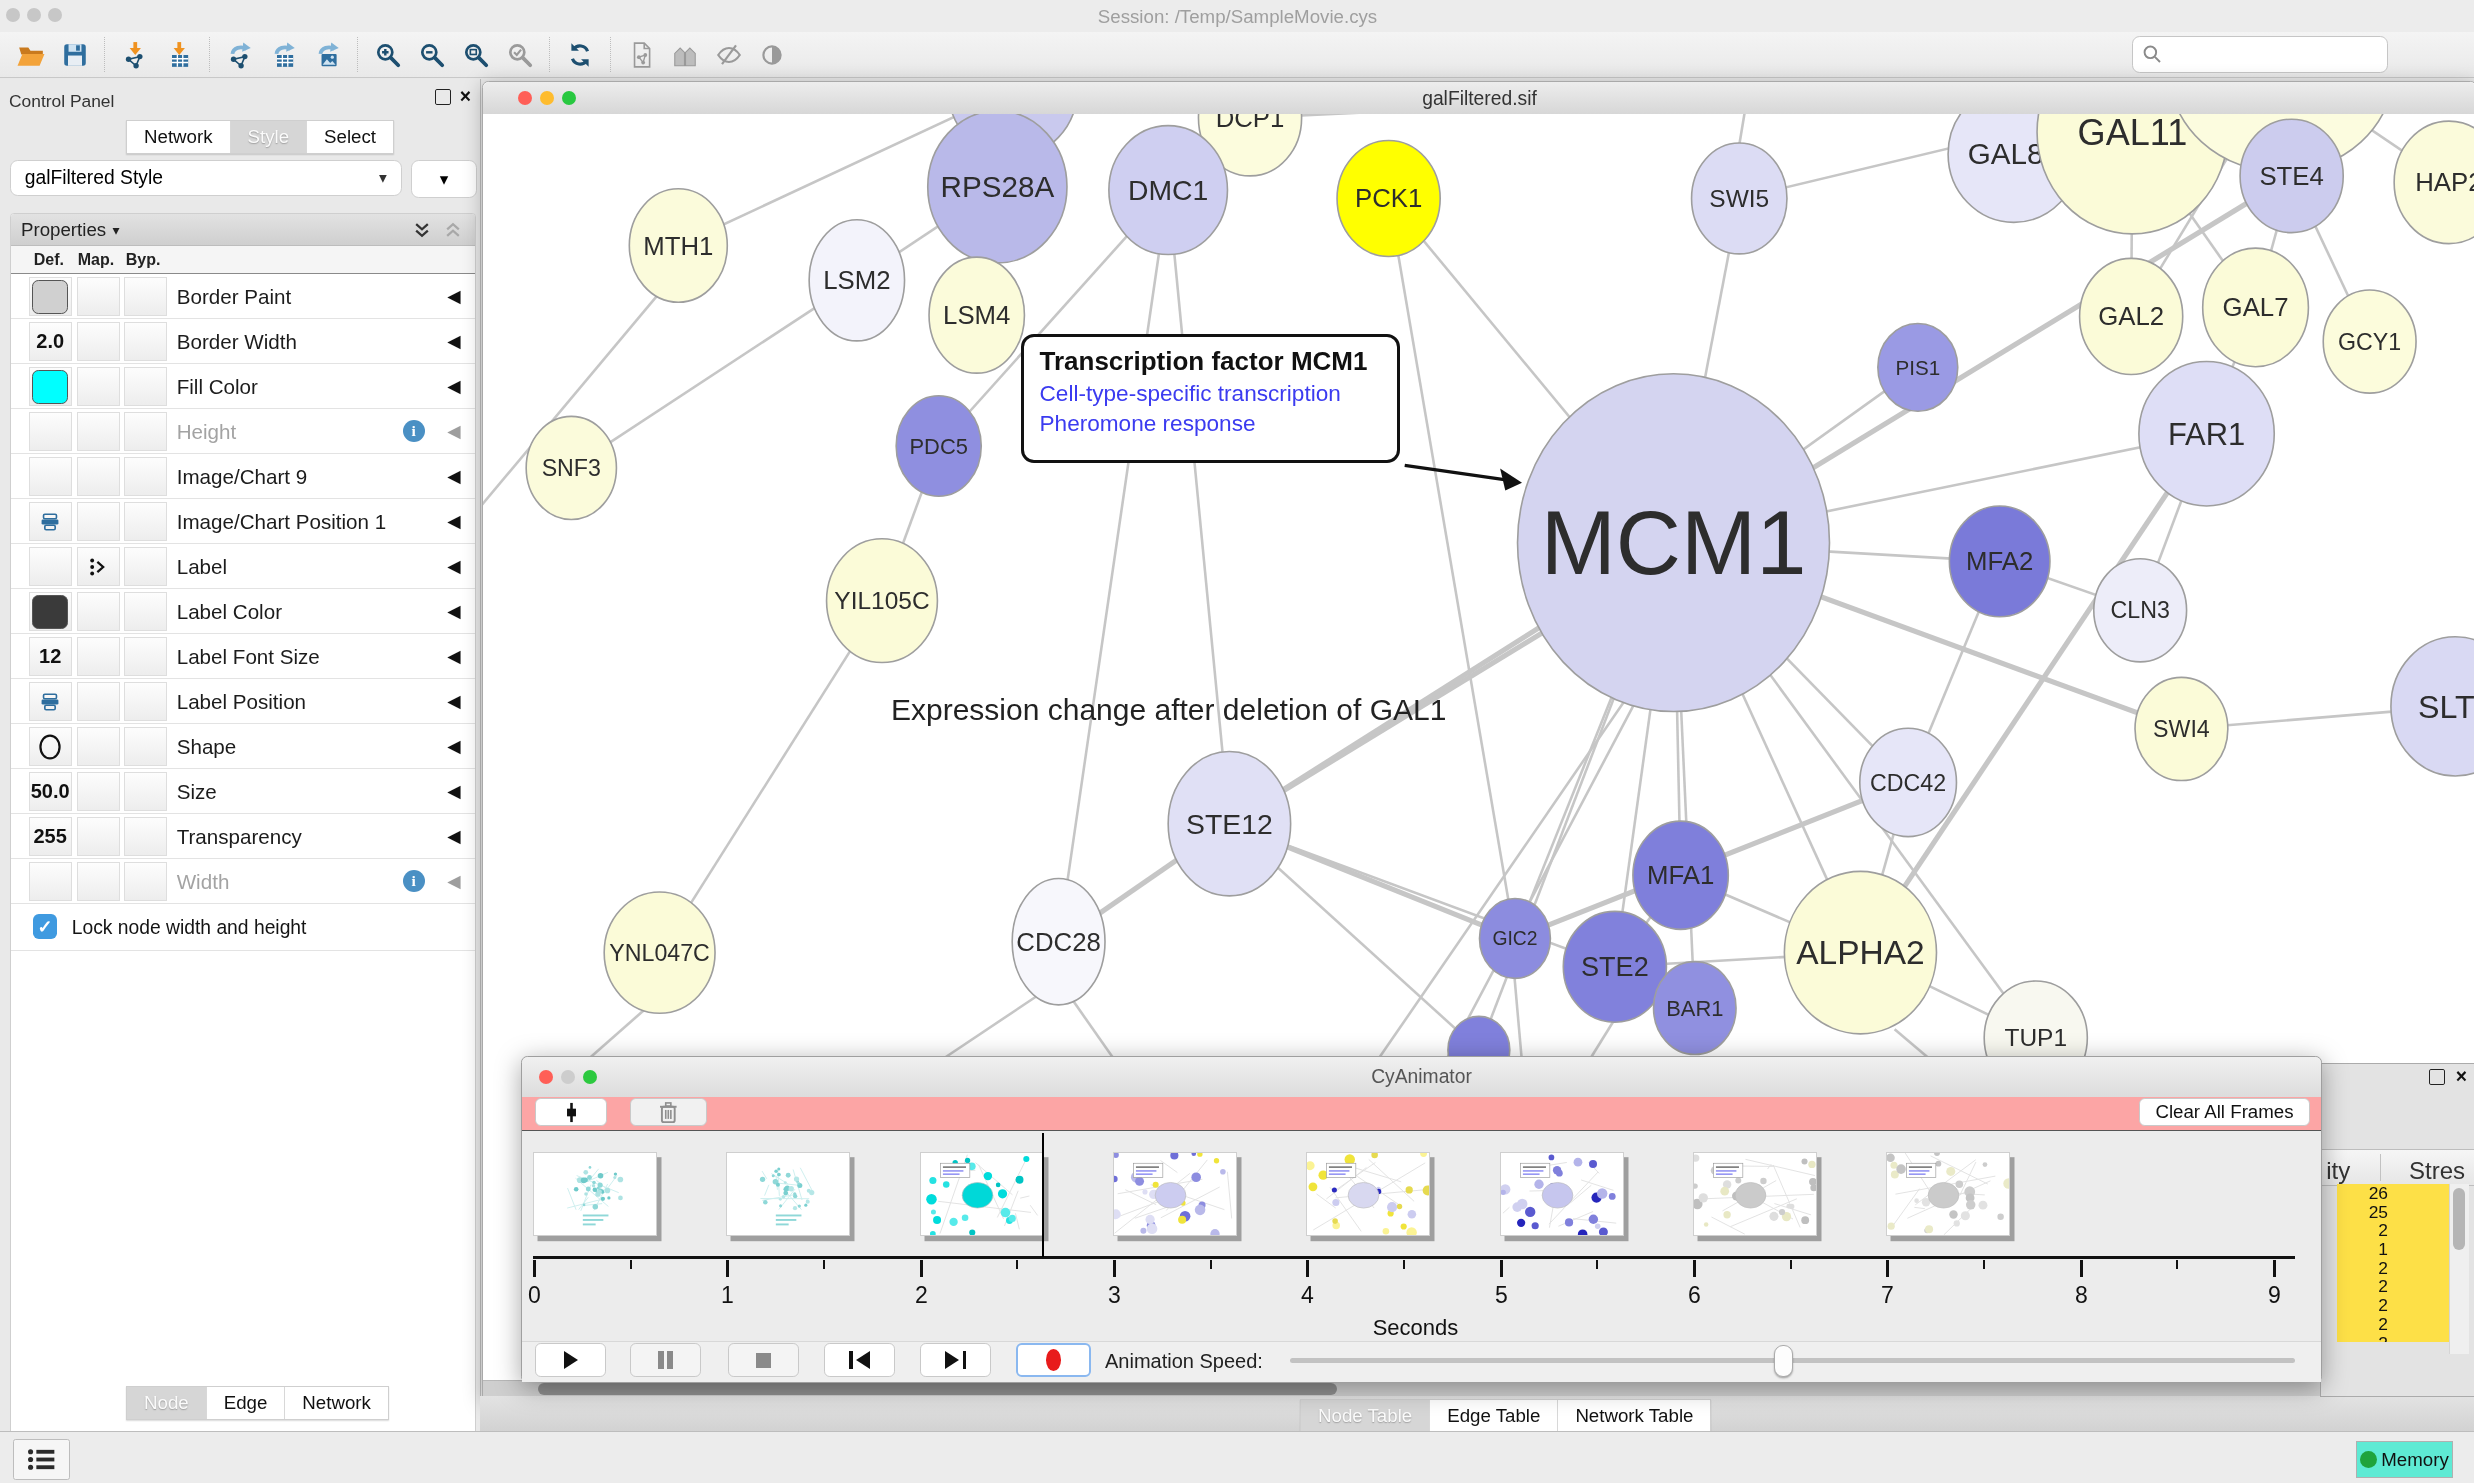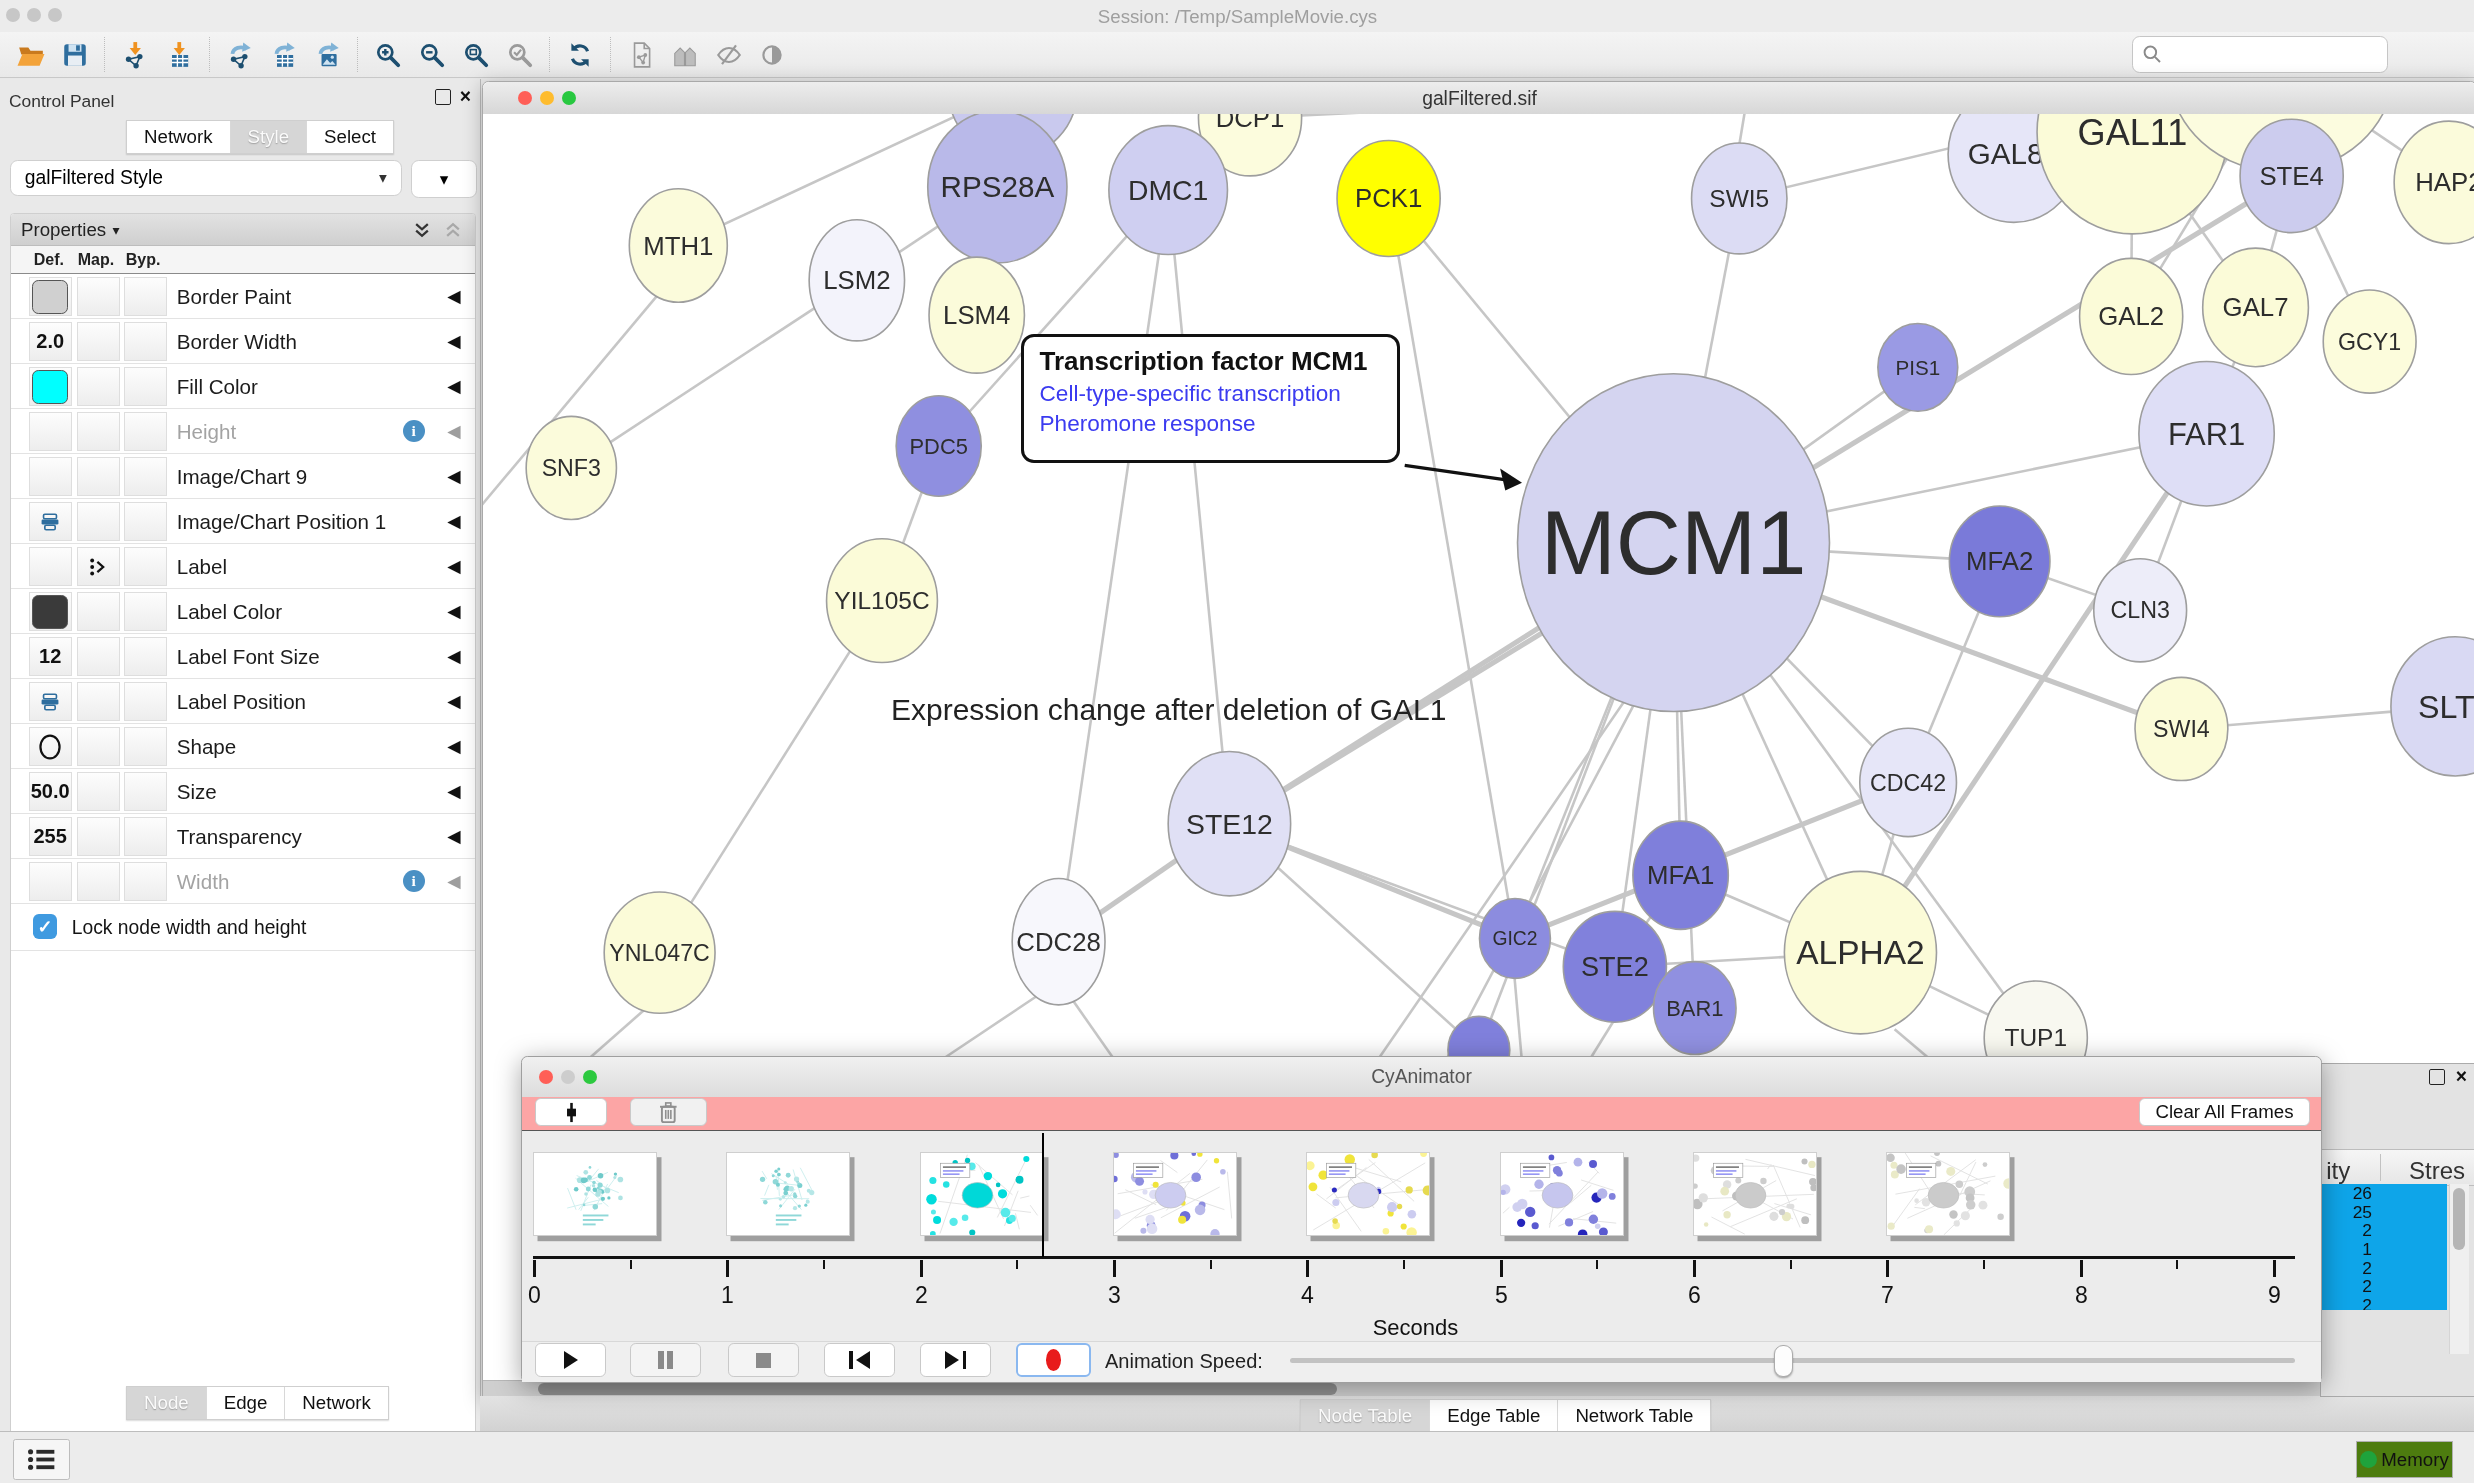--- a/index.html
+++ b/index.html
@@ -110,32 +110,32 @@
   #speed-thumb{position:absolute;top:-12.2px;width:17.4px;height:30px;background:#fdfdfd;border:0.6px solid #ababab;
     border-radius:9px;box-shadow:0 1.3px 1.9px rgba(0,0,0,.3);}
 
   
   #table-panel{left:2320px;top:1063px;width:155px;height:332px;background:#e3e3e3;border:0.6px solid #ababab;z-index:20;}
   #tp-icons{position:absolute;right:9px;top:5.2px;display:flex;gap:10.3px;align-items:center;}
   #tp-header{position:absolute;left:0;top:85px;width:153px;height:35px;background:linear-gradient(#f6f6f6,#e6e6e6);
     border-top:0.6px solid #bdbdbd;border-bottom:0.6px solid #bdbdbd;}
   #tp-col-div{position:absolute;left:59px;top:3.9px;width:0.6px;height:27px;background:#c2c2c2;}
   .tp-coltext{position:absolute;top:7px;font-size:24px;color:#333;}
-  #tp-rows{position:absolute;left:0;top:120px;width:126px;height:126px;background:#0ea5e9;overflow:hidden;}
+  #tp-rows{position:absolute;left:16px;top:120px;width:126px;height:158px;background:#fde047;overflow:hidden;}
   .tp-row{height:18.7px;font-size:17.4px;color:#111;text-align:right;padding-right:75px;line-height:18.7px;}
   #tp-vscroll{position:absolute;left:128px;top:120px;width:19.3px;height:170px;background:#efefef;border-left:0.6px solid #d5d5d5;}
   #tp-vthumb{position:absolute;left:3.2px;top:3.9px;width:12.2px;height:62px;background:#b5b5b5;border-radius:6.4px;}
 
   
   #south-strip{left:480px;top:1396px;width:1995px;height:35px;background:linear-gradient(#e3e3e3,#d2d2d2);}
   #south-tabs{position:absolute;left:820px;top:2.6px;}
   #status-bar{left:0;top:1431px;width:2475px;height:52px;background:#ececec;border-top:0.6px solid #bdbdbd;}
   #list-btn{left:13px;top:7px;width:55px;height:39px;background:#f6f6f6;border:0.6px solid #bdbdbd;border-radius:2.6px;
     display:flex;align-items:center;justify-content:center;}
-  #memory-btn{left:2356px;top:9px;width:95px;height:35px;background:#4d7c0f;border:1.3px solid #b0b0b0;
+  #memory-btn{left:2356px;top:9px;width:95px;height:35px;background:#5eead4;border:1.3px solid #b0b0b0;
     display:flex;align-items:center;justify-content:center;gap:4px;font-size:18.7px;color:#111;}
   #memory-dot{width:17px;height:17px;border-radius:50%;background:#1fa33c;}
 
   svg text{font-family:"Liberation Sans",sans-serif;}
 </style>
 </head>
 <body>
 
 <div id="app">
 

